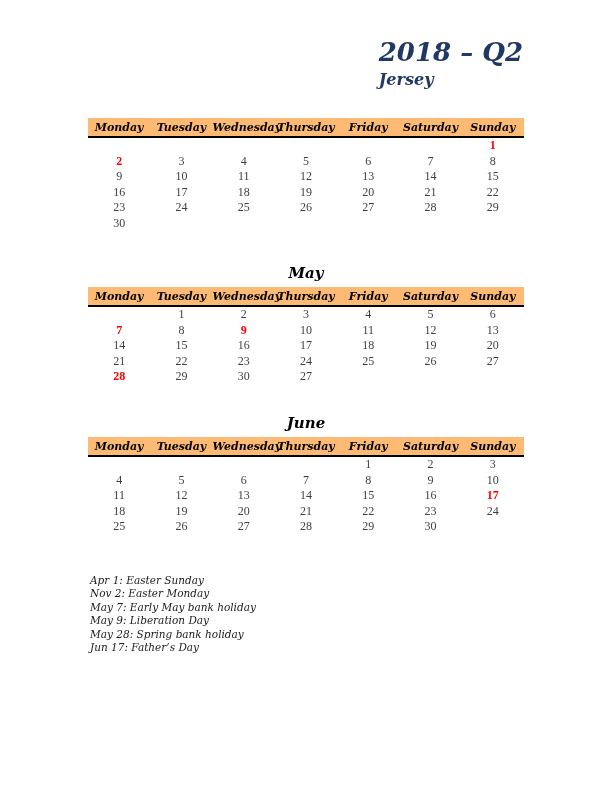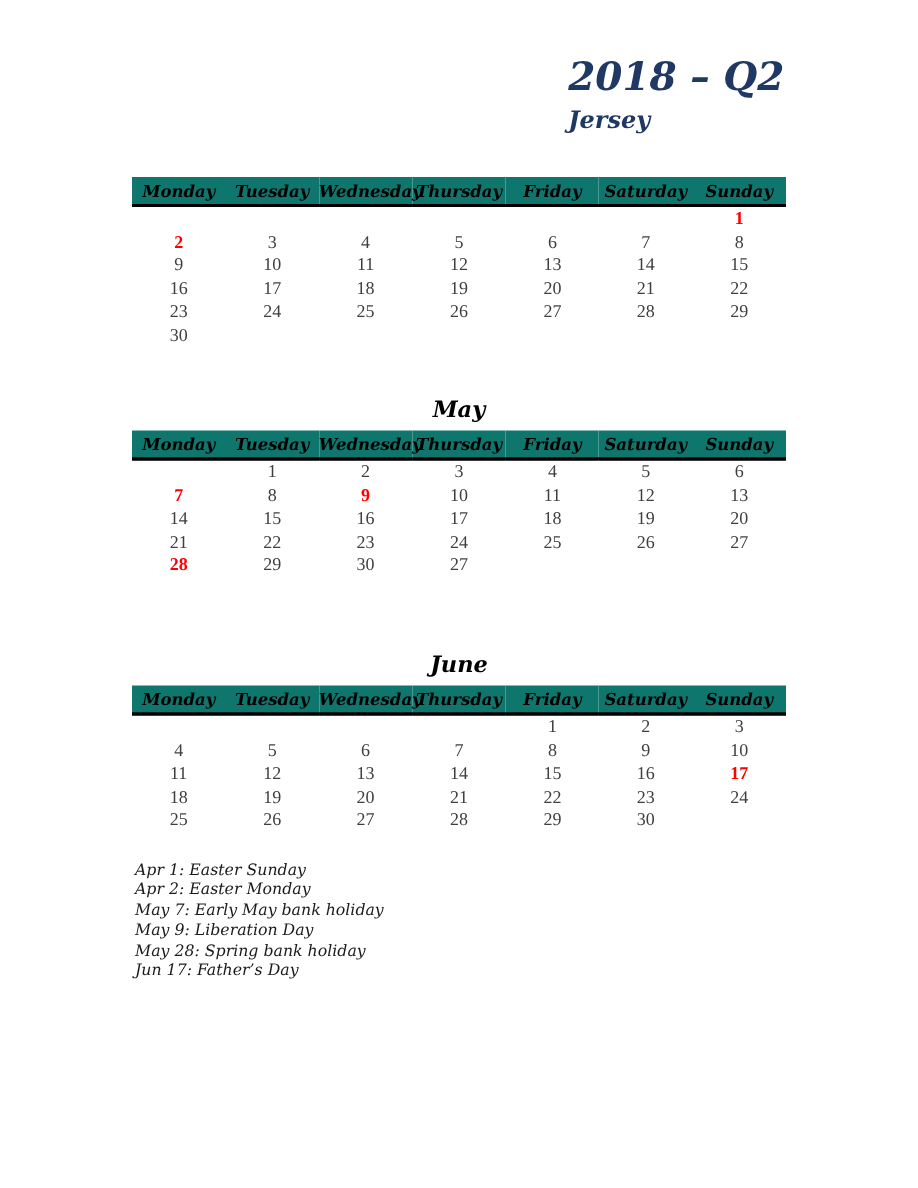--- a/index.html
+++ b/index.html
@@ -87,21 +87,21 @@
     line-height: 19px;
     color: #000000;
   }
   table.cal {
     width: 436px;
     border-collapse: collapse;
     table-layout: fixed;
     margin-top: 4px;
   }
   table.cal th {
-    background: #0f766e;
+    background: #fdba74;
     border-bottom: 2.5px solid #000000;
     height: 18px;
     font-family: "DejaVu Serif", serif;
     font-style: italic;
     font-weight: bold;
     font-size: 11px;
     color: #000000;
     text-align: center;
     padding: 0;
   }
@@ -273,21 +273,21 @@
               <td>29</td>
               <td>30</td>
               <td>27</td>
               <td></td>
               <td></td>
               <td></td>
             </tr>
           </tbody>
         </table>
       </div>
-      <div class="month" style="top: 414px; margin-top: 20px;">
+      <div class="month" style="top: 414px;">
         <div class="month-title">June</div>
         <table class="cal">
           <thead>
             <tr>
               <th>Monday</th>
               <th>Tuesday</th>
               <th>Wednesday</th>
               <th>Thursday</th>
               <th>Friday</th>
               <th>Saturday</th>
@@ -340,20 +340,20 @@
               <td>30</td>
               <td></td>
             </tr>
           </tbody>
         </table>
       </div>
     </div>
 
   <div class="holidays" id="holidays">
       <div class="holiday-line">Apr 1: Easter Sunday</div>
-      <div class="holiday-line">Apr 2: Easter Monday</div>
+      <div class="holiday-line">Nov 2: Easter Monday</div>
       <div class="holiday-line">May 7: Early May bank holiday</div>
       <div class="holiday-line">May 9: Liberation Day</div>
       <div class="holiday-line">May 28: Spring bank holiday</div>
       <div class="holiday-line">Jun 17: Father’s Day</div>
     </div>
 
 </div>
 
 </body></html>

